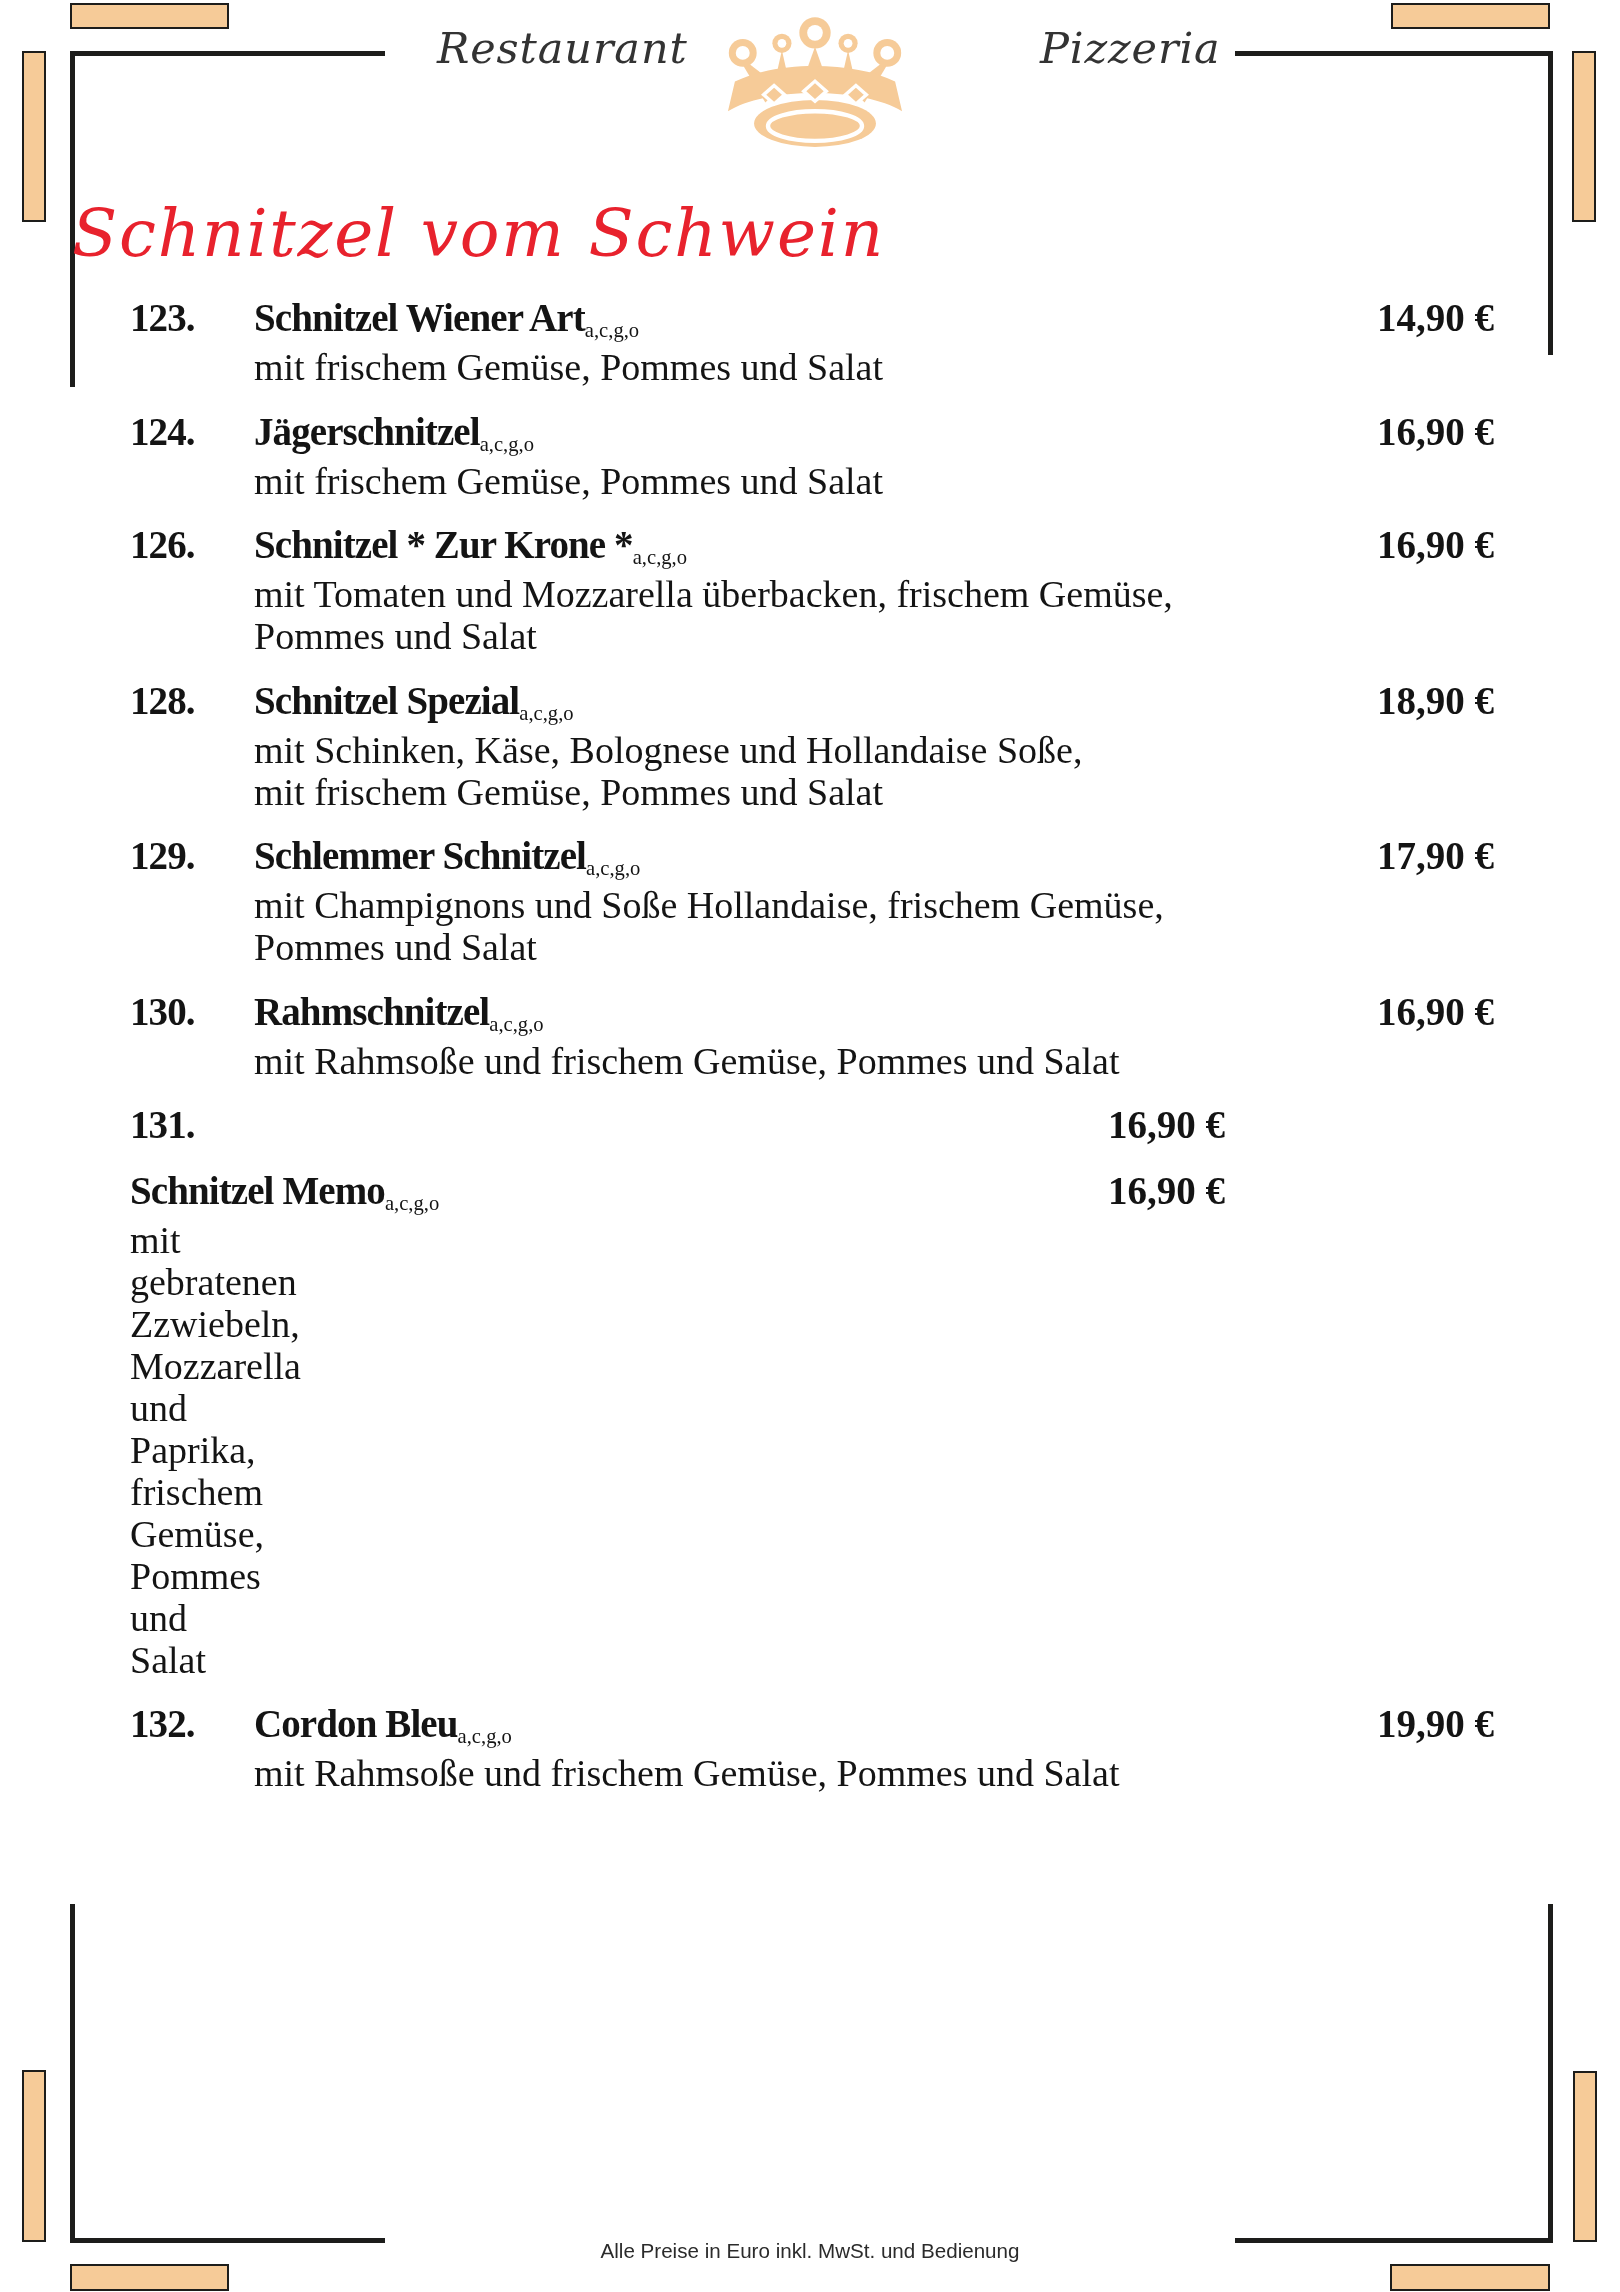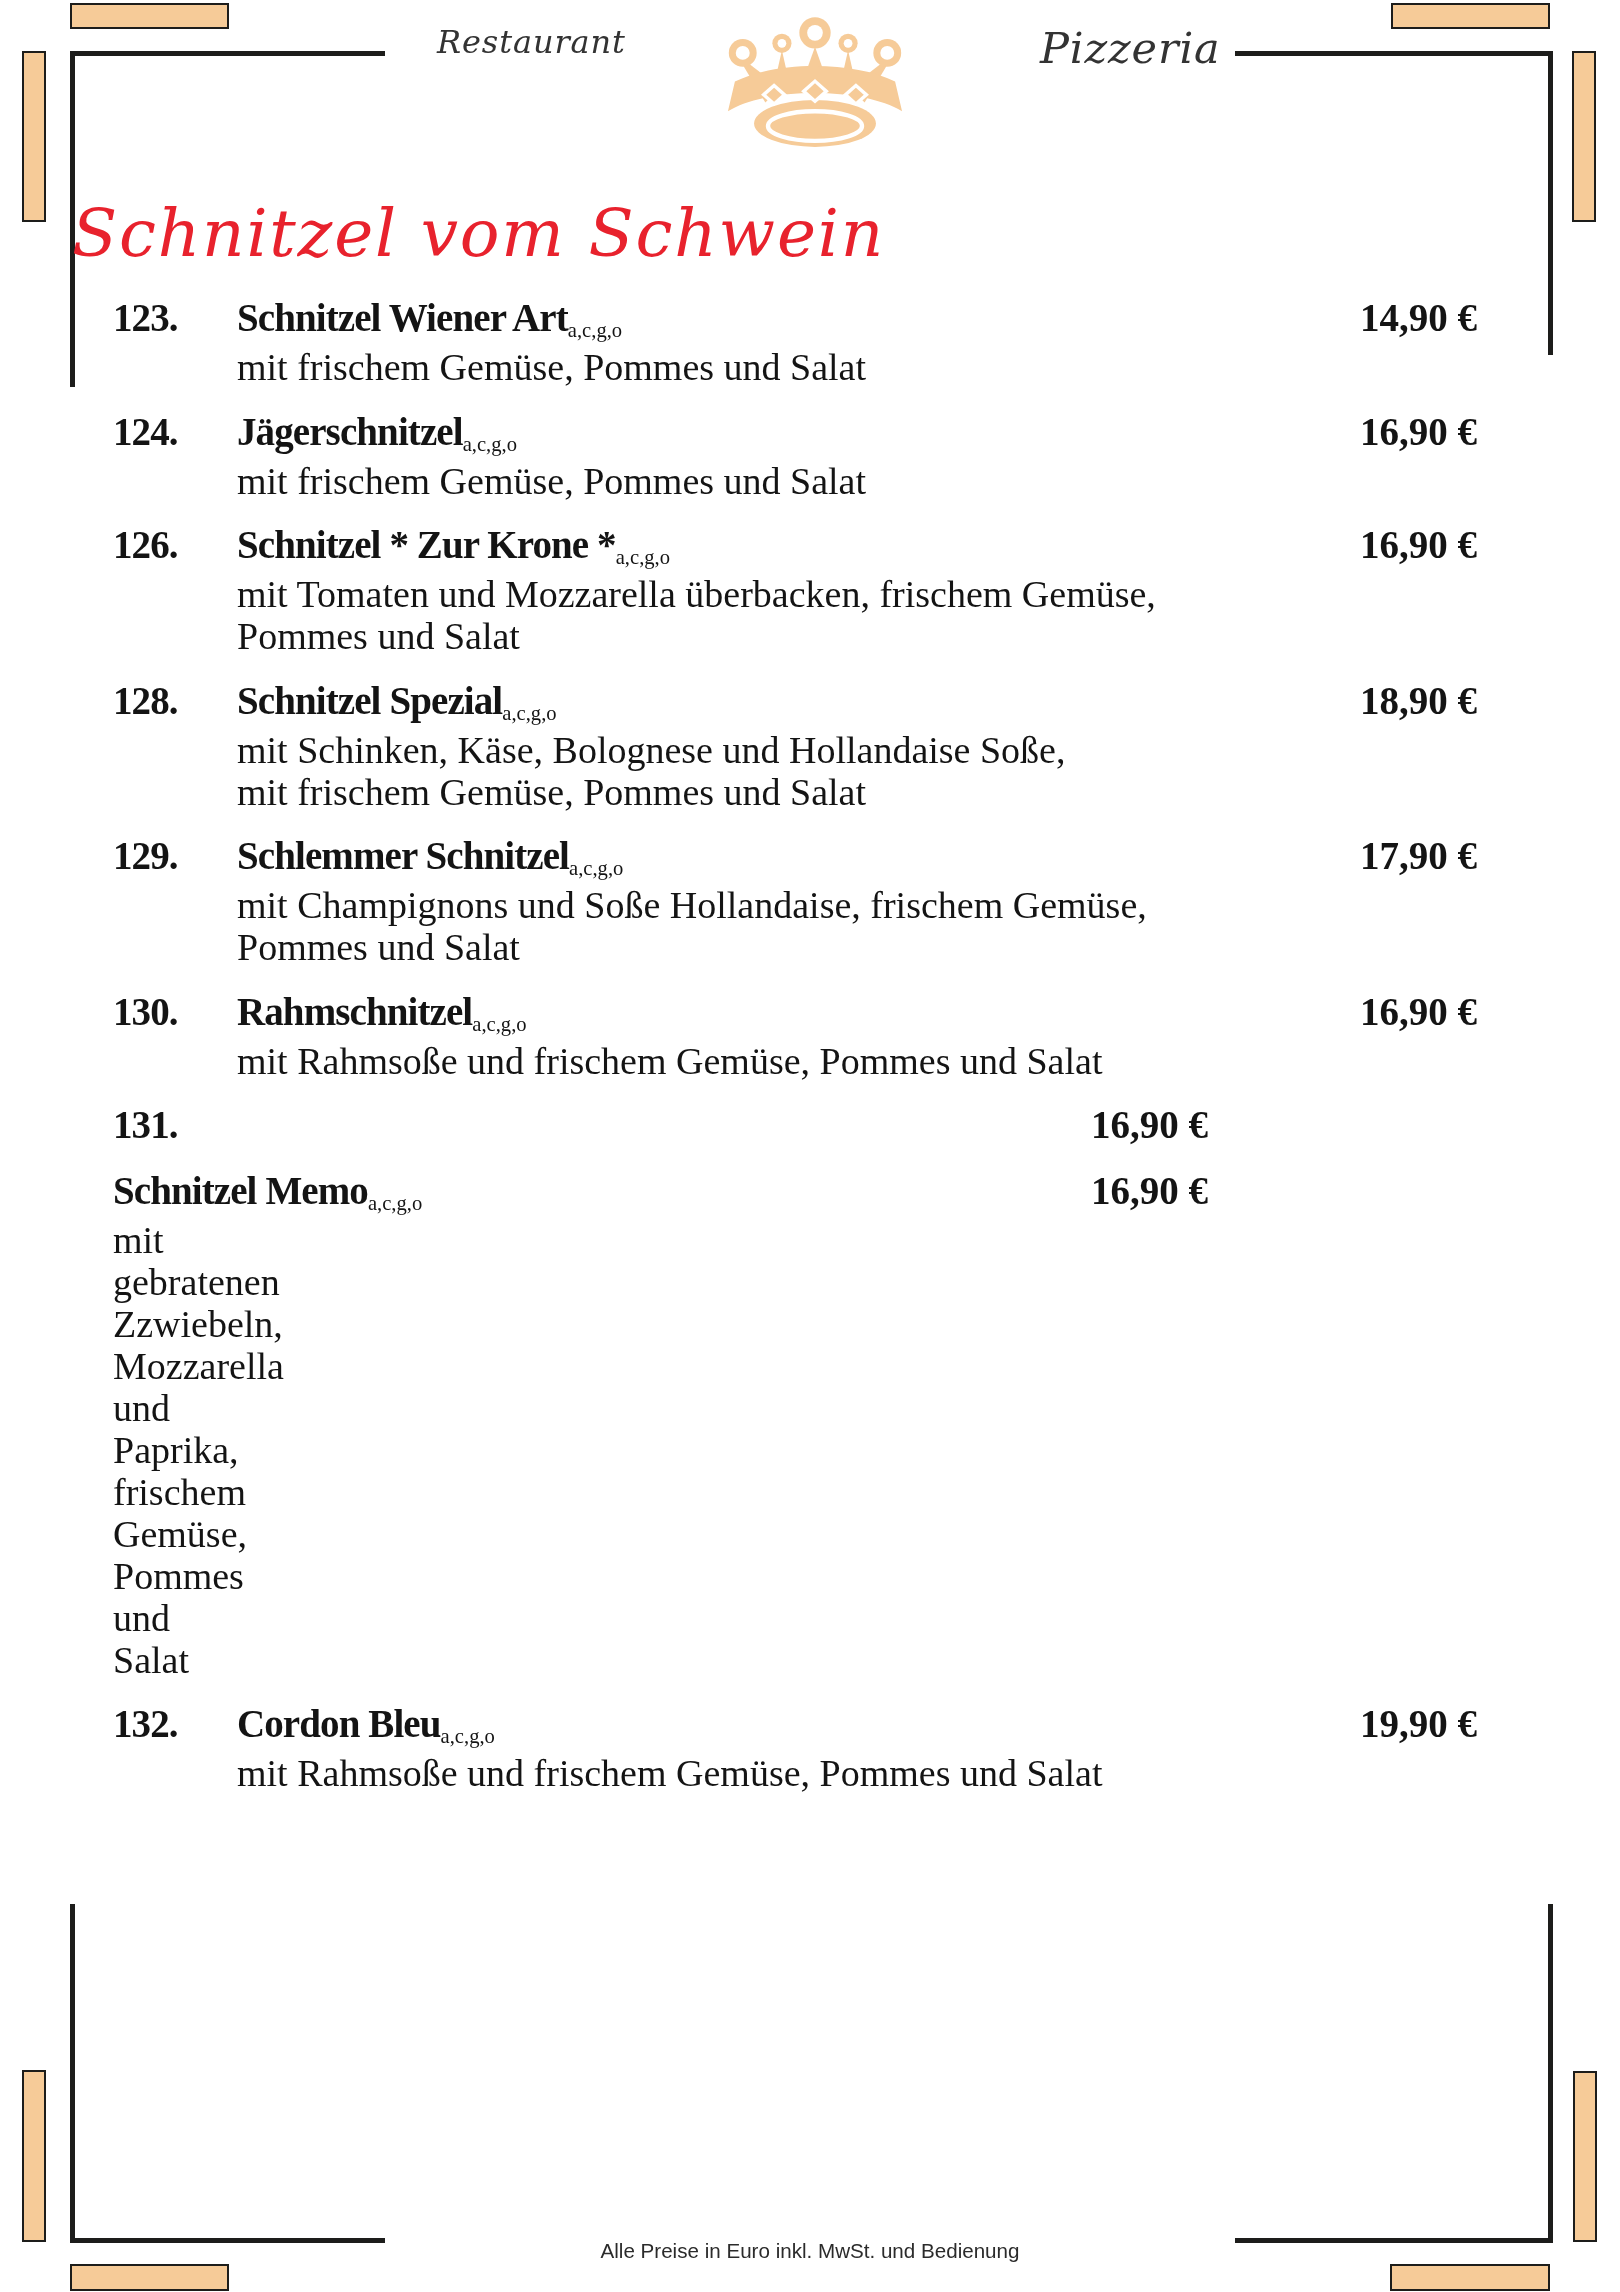--- a/index.html
+++ b/index.html
@@ -39,37 +39,37 @@
   .fl-left-v-bot{left:70px;top:1904px;width:4.5px;height:339px;}
   .fl-right-v-bot{left:1548px;top:1904px;width:4.5px;height:339px;}
   .fl-bot-h-left{left:70px;top:2238px;width:315px;height:4.5px;}
   .fl-bot-h-right{left:1235px;top:2238px;width:318px;height:4.5px;}
   
   .script{
     font-family:"DejaVu Serif", serif;
     font-style:italic;
     color:#333333;
   }
-  .hdr-left{position:absolute;left:437px;top:23px;font-size:32px;letter-spacing:0.9px;}
+  .hdr-left{position:absolute;left:437px;top:23px;font-size:43px;letter-spacing:0.9px;}
   .hdr-right{position:absolute;left:999px;top:23px;font-size:43px;letter-spacing:0.9px;margin-left:41px;}
   .crown{position:absolute;left:694px;top:5.4px;width:242px;height:148px;}
   
   .title{
     position:absolute;
     left:72px;right:16px;top:195px;
     font-family:"DejaVu Serif", serif;
     font-style:italic;
     font-size:66px;
     color:var(--red);
     letter-spacing:1.8px;
   }
   
   .menu{
     position:absolute;
-    left:113px;top:296px;width:1364px;
+    left:130px;top:296px;width:1364px;
   }
   .item{
     display:grid;
     grid-template-columns:124px 1fr 269px;
     margin-bottom:21.5px;
   }
   .num{
     font-weight:bold;
     font-size:39px;
     line-height:44px;

